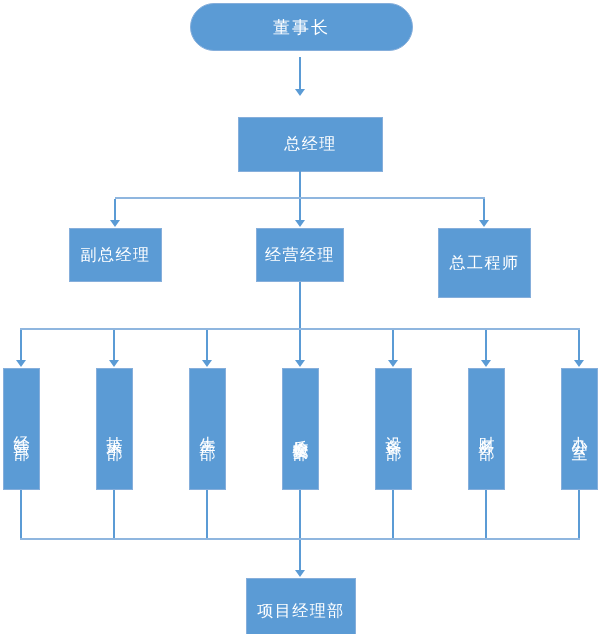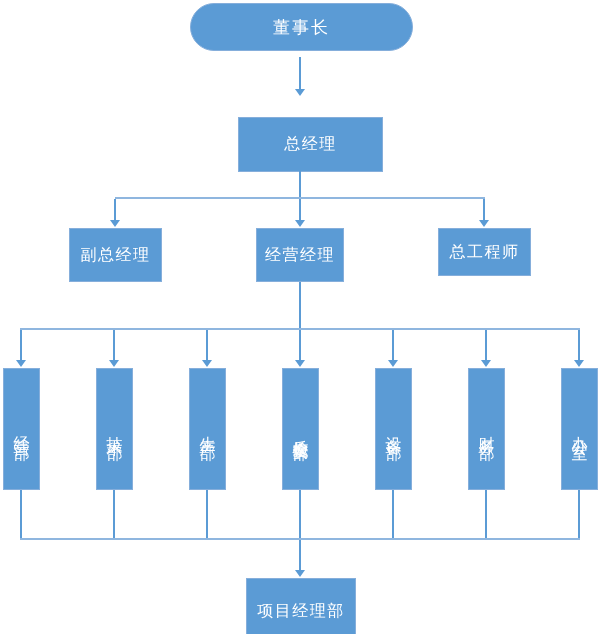--- a/index.html
+++ b/index.html
@@ -64,21 +64,21 @@
   <div class="arrow" style="left:295px;top:220px;"></div>
   <div class="vline" style="left:483px;top:199px;height:21px;"></div>
   <div class="arrow" style="left:479px;top:220px;"></div>
 
   <div class="node" style="left:69px;top:228px;width:93px;height:54px;">
     <span class="lbl">副总经理</span>
   </div>
   <div class="node" style="left:256px;top:228px;width:88px;height:54px;">
     <span class="lbl">经营经理</span>
   </div>
-  <div class="node" style="left:438px;top:228px;width:93px;height:48px;">
+  <div class="node" style="left:438px;top:228px;width:93px;height:70px;">
     <span class="lbl">总工程师</span>
   </div>
 
   <div class="vline" style="left:299px;top:282px;height:46px;"></div>
   <div class="hline" style="left:20px;top:328px;width:560px;"></div>
 
   <div class="vline" style="left:20px;top:330px;height:30px;"></div>
   <div class="arrow" style="left:16px;top:360px;"></div>
   <div class="vline" style="left:113px;top:330px;height:30px;"></div>
   <div class="arrow" style="left:109px;top:360px;"></div>

